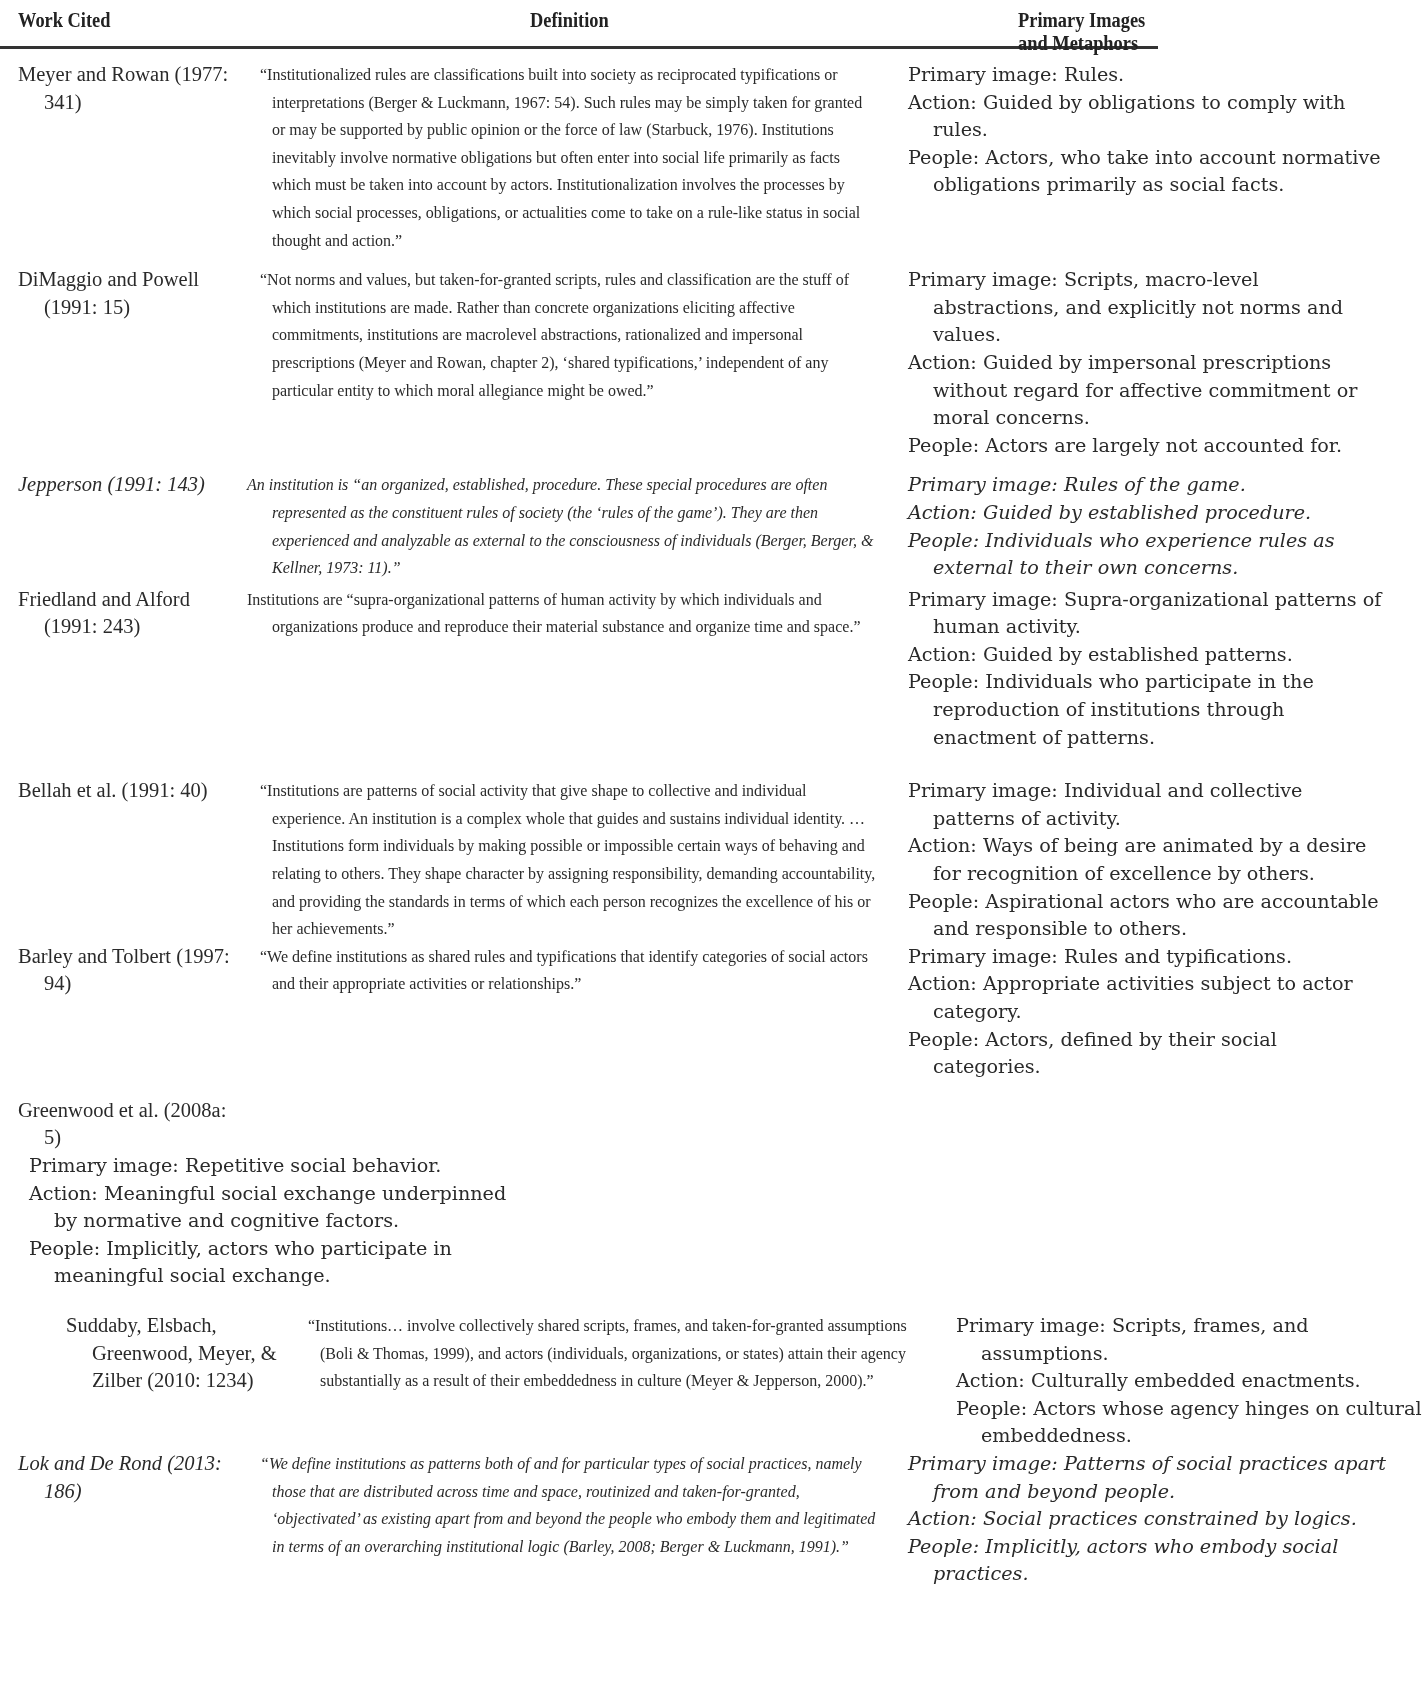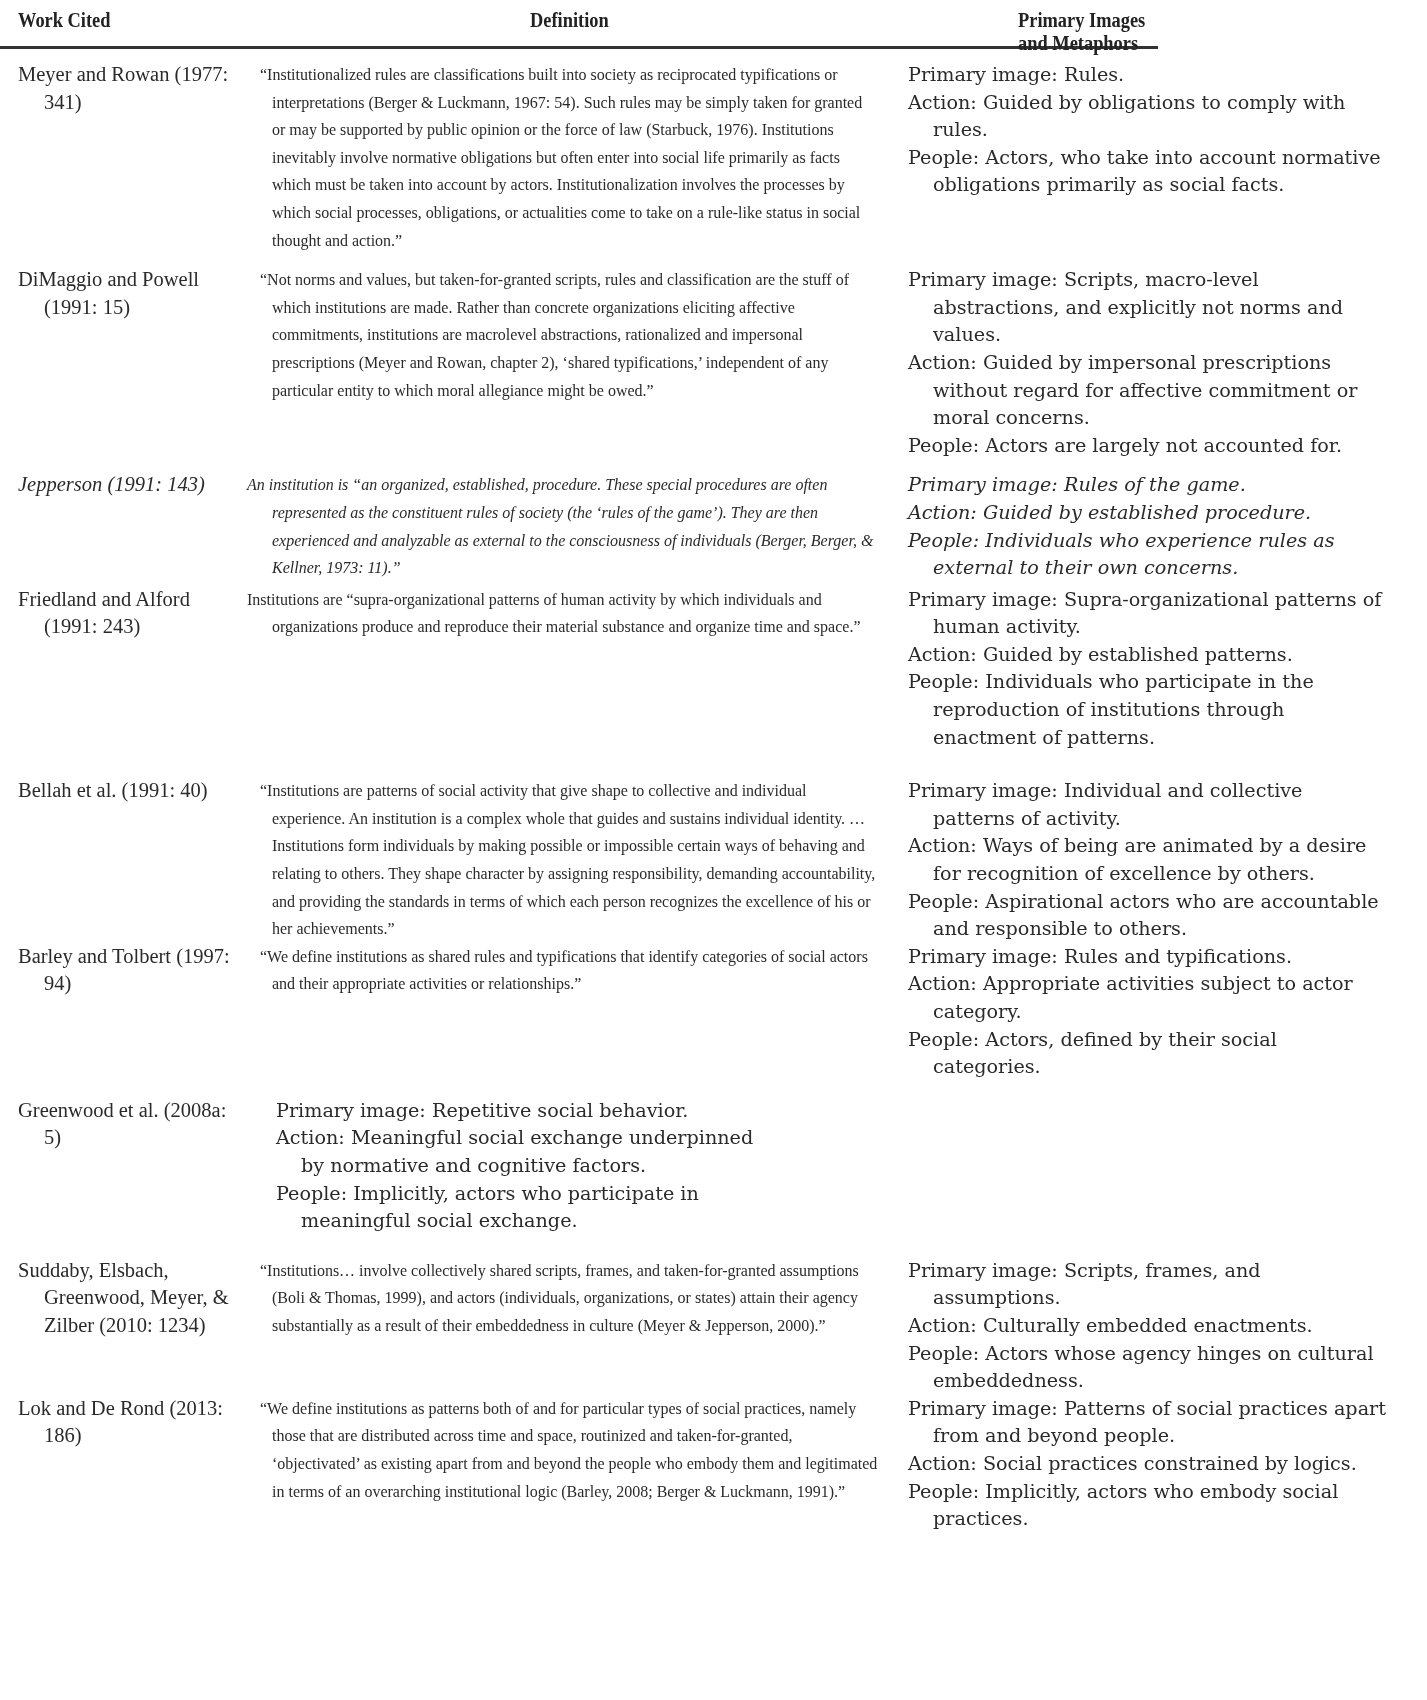--- a/index.html
+++ b/index.html
@@ -122,44 +122,44 @@
       </div>
       <div class="cell c-def">
         <div class="hang">“We define institutions as shared rules and typifications that identify categories of social actors and their appropriate activities or relationships.”</div>
       </div>
       <div class="cell c-img">
         <p class="meta-line">Primary image: Rules and typifications.</p>
         <p class="meta-line">Action: Appropriate activities subject to actor category.</p>
         <p class="meta-line">People: Actors, defined by their social categories.</p>
       </div>
     </div>
-      <div class="row" style="display: flex; margin-bottom: 22px;">
+      <div class="row" style="display: flex; margin-bottom: 22px; flex-direction: column;">
       <div class="cell c-work">
         <div class="hang">Greenwood et al. (2008a: 5)</div>
       </div>
       <div class="cell c-img">
         <p class="meta-line">Primary image: Repetitive social behavior.</p>
         <p class="meta-line">Action: Meaningful social exchange underpinned by normative and cognitive factors.</p>
         <p class="meta-line">People: Implicitly, actors who participate in meaningful social exchange.</p>
       </div>
     </div>
-      <div class="row" style="display: flex; margin-bottom: 0px;">
+      <div class="row" style="display: flex; margin-bottom: 0px; margin-left: 48px;">
       <div class="cell c-work">
         <div class="hang">Suddaby, Elsbach, Greenwood, Meyer, &amp; Zilber (2010: 1234)</div>
       </div>
       <div class="cell c-def">
         <div class="hang">“Institutions… involve collectively shared scripts, frames, and taken-for-granted assumptions (Boli &amp; Thomas, 1999), and actors (individuals, organizations, or states) attain their agency substantially as a result of their embeddedness in culture (Meyer &amp; Jepperson, 2000).”</div>
       </div>
       <div class="cell c-img">
         <p class="meta-line">Primary image: Scripts, frames, and assumptions.</p>
         <p class="meta-line">Action: Culturally embedded enactments.</p>
         <p class="meta-line">People: Actors whose agency hinges on cultural embeddedness.</p>
       </div>
     </div>
-      <div class="row" style="display: flex; margin-bottom: 12px;">
+      <div class="row" style="display: flex; margin-bottom: 12px; font-style: italic;">
       <div class="cell c-work">
         <div class="hang">Lok and De Rond (2013: 186)</div>
       </div>
       <div class="cell c-def">
         <div class="hang">“We define institutions as patterns both of and for particular types of social practices, namely those that are distributed across time and space, routinized and taken-for-granted, ‘objectivated’ as existing apart from and beyond the people who embody them and legitimated in terms of an overarching institutional logic (Barley, 2008; Berger &amp; Luckmann, 1991).”</div>
       </div>
       <div class="cell c-img">
         <p class="meta-line">Primary image: Patterns of social practices apart from and beyond people.</p>
         <p class="meta-line">Action: Social practices constrained by logics.</p>
         <p class="meta-line">People: Implicitly, actors who embody social practices.</p>

